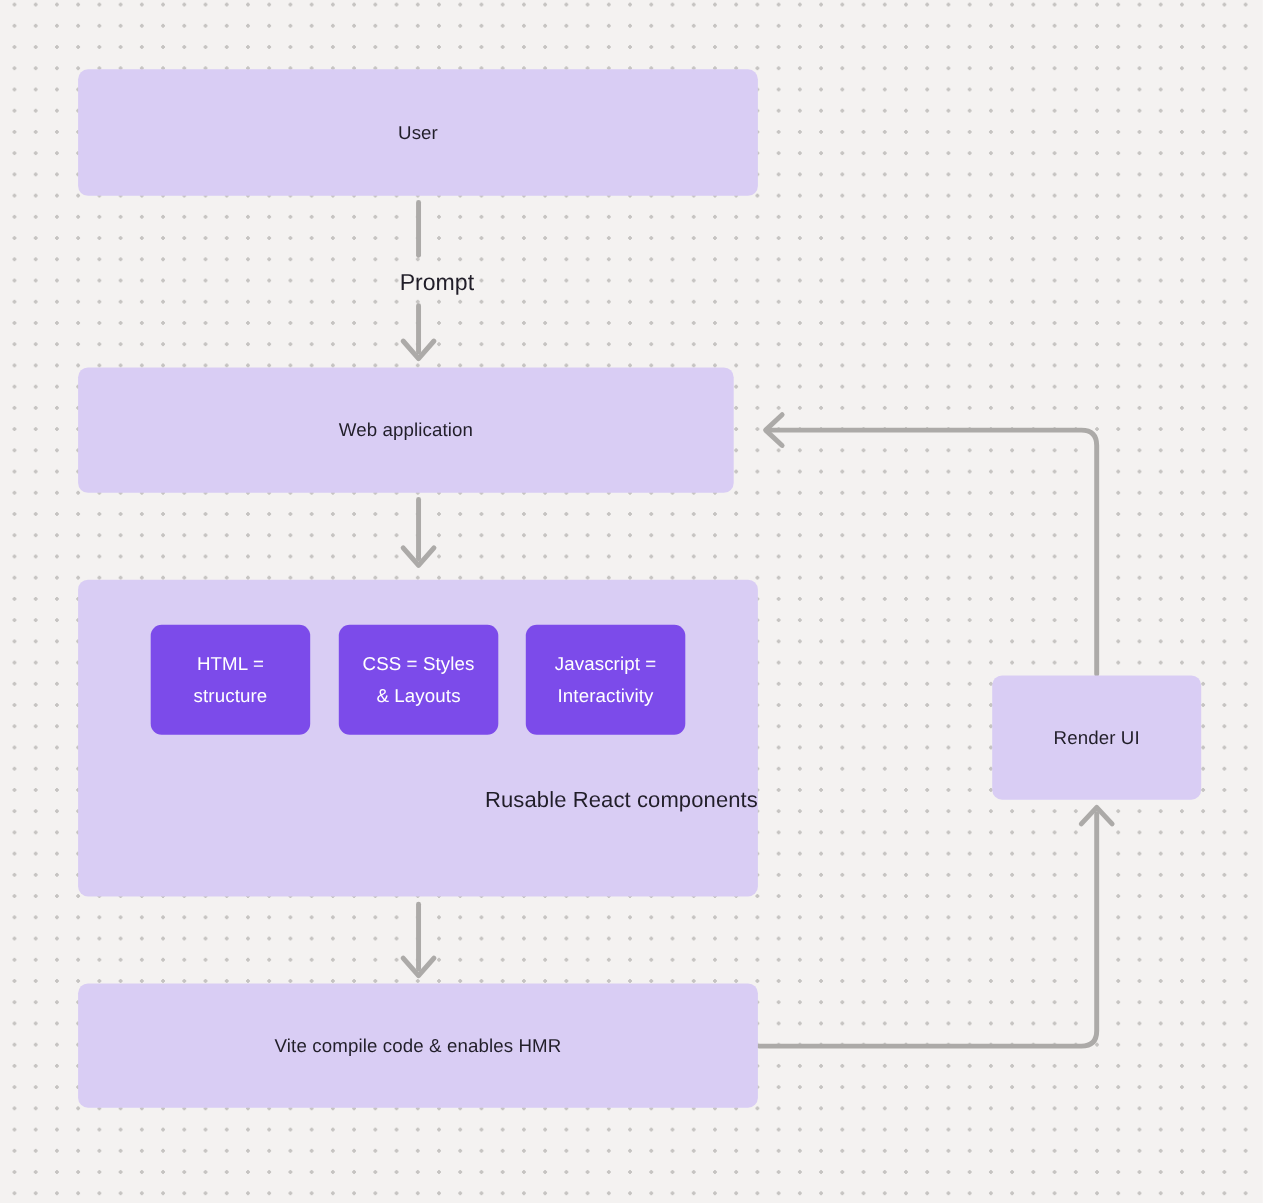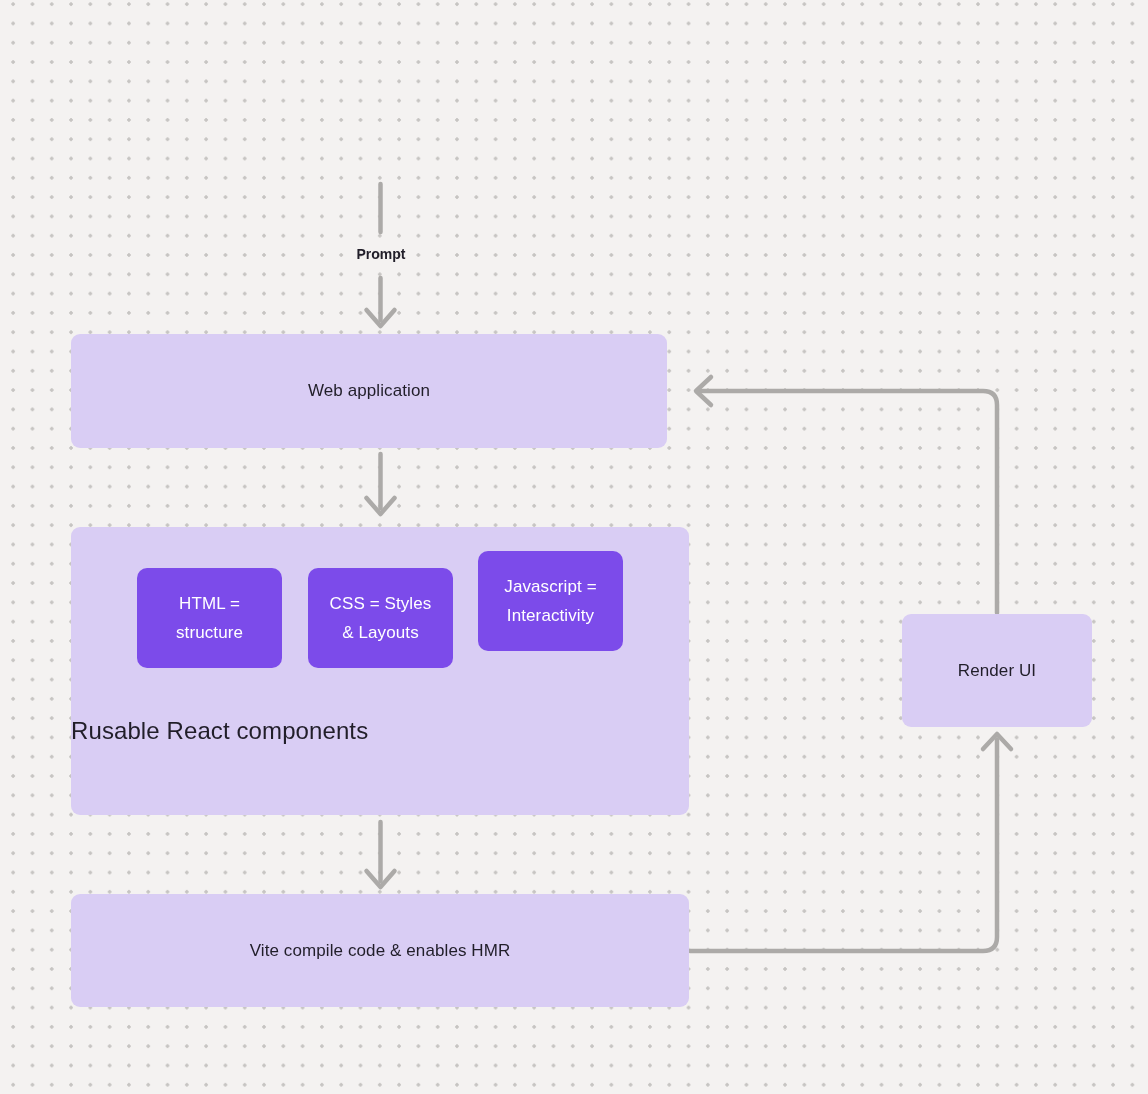--- a/index.html
+++ b/index.html
@@ -56,33 +56,33 @@
     justify-content: center;
     text-align: center;
     font-size: 17px;
     font-weight: 500;
     line-height: 29px;
   }
   .group-label {
     position: absolute;
     left: 0; right: 0;
     top: 190px;
-    text-align: left;
-    font-size: 24px;
+    text-align: right;
+    font-size: 20px;
     font-weight: 500;
     color: var(--text-color);
   }
   .edge-label {
     position: absolute;
     left: 331px;
     top: 246px;
     width: 100px;
-    text-align: center;
-    font-size: 14px;
-    font-weight: 700;
+    text-align: right;
+    font-size: 21px;
+    font-weight: 400;
     color: var(--text-color);
   }
 </style>
 </head>
 <body>
 
 <div class="canvas">
 
   <svg class="connectors" viewBox="0 0 1148 1094" xmlns="http://www.w3.org/2000/svg">
     <g fill="none" stroke-width="4.5" stroke-linecap="round" stroke-linejoin="round" stroke="#ACAAA8">
@@ -93,40 +93,43 @@
       <path d="M366.5 498 L380.5 514 L394.5 498"></path>
       <path d="M380.5 822 V881"></path>
       <path d="M366.5 871 L380.5 887 L394.5 871"></path>
       <path d="M690 951 H983 Q997 951 997 937 V740"></path>
       <path d="M983 749 L997 734 L1011 749"></path>
       <path d="M997 613 V405 Q997 391 983 391 H701"></path>
       <path d="M711 377 L696 391 L711 405"></path>
     </g>
   </svg>
 
+  <div class="node" style="left:71px; top:63px; width:618px; height:115px;">
+    <span>User</span>
+  </div>
 
   <div class="edge-label">Prompt</div>
 
   <div class="node" style="left:71px; top:334px; width:596px; height:114px;">
     <span>Web application</span>
   </div>
 
   <div class="node group" style="left:71px; top:527px; width:618px; height:288px;">
 
     <div class="chip" style="left:66px; top:41px; width:145px; height:100px;">
       <span>HTML =</span>
       <span>structure</span>
     </div>
 
     <div class="chip" style="left:237px; top:41px; width:145px; height:100px;text-align:right;">
       <span>CSS = Styles</span>
       <span>&amp; Layouts</span>
     </div>
 
-    <div class="chip" style="left:407px; top:24px; width:145px; height:100px;align-items:center;">
+    <div class="chip" style="left:407px; top:41px; width:145px; height:100px;align-items:center;">
       <span>Javascript =</span>
       <span>Interactivity</span>
     </div>
 
     <div class="group-label">Rusable React components</div>
   </div>
 
   <div class="node" style="left:902px; top:614px; width:190px; height:113px;">
     <span>Render UI</span>
   </div>

